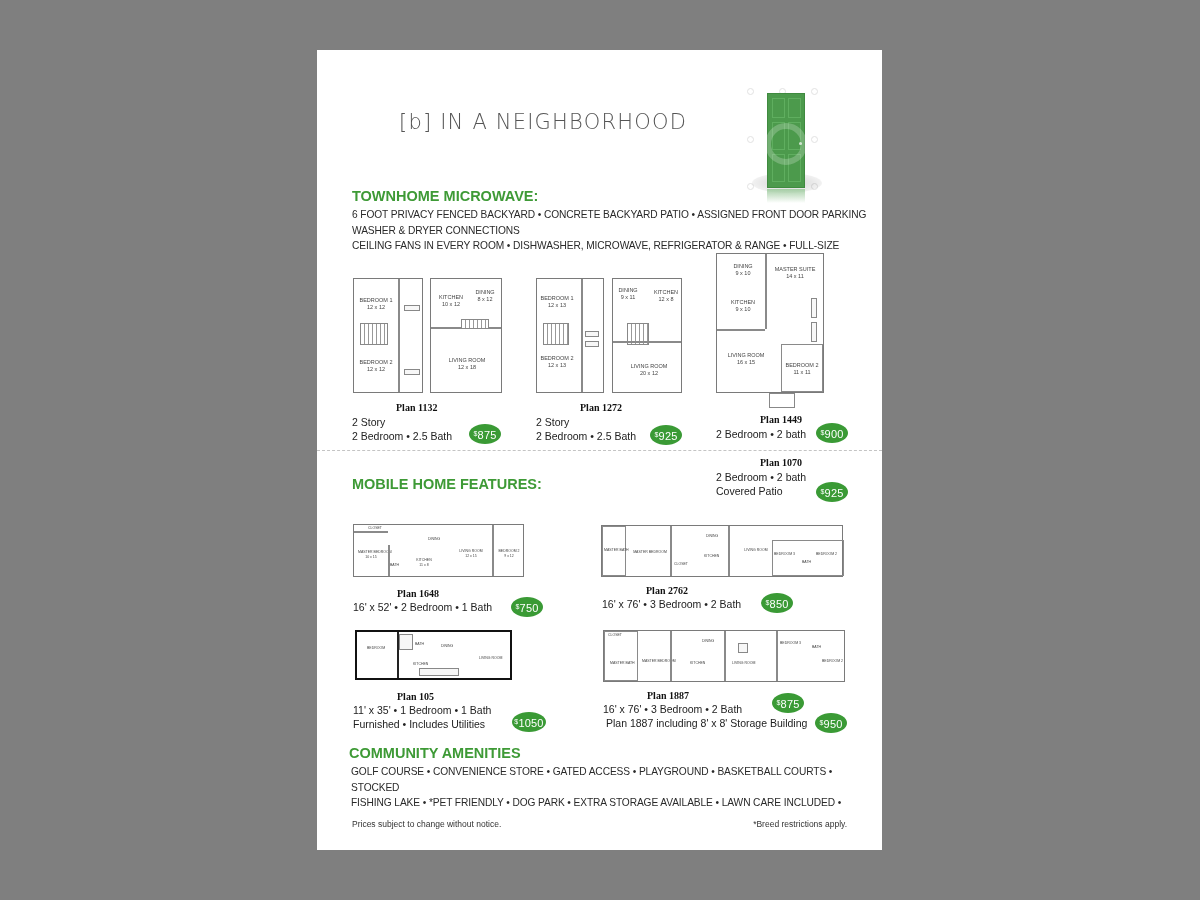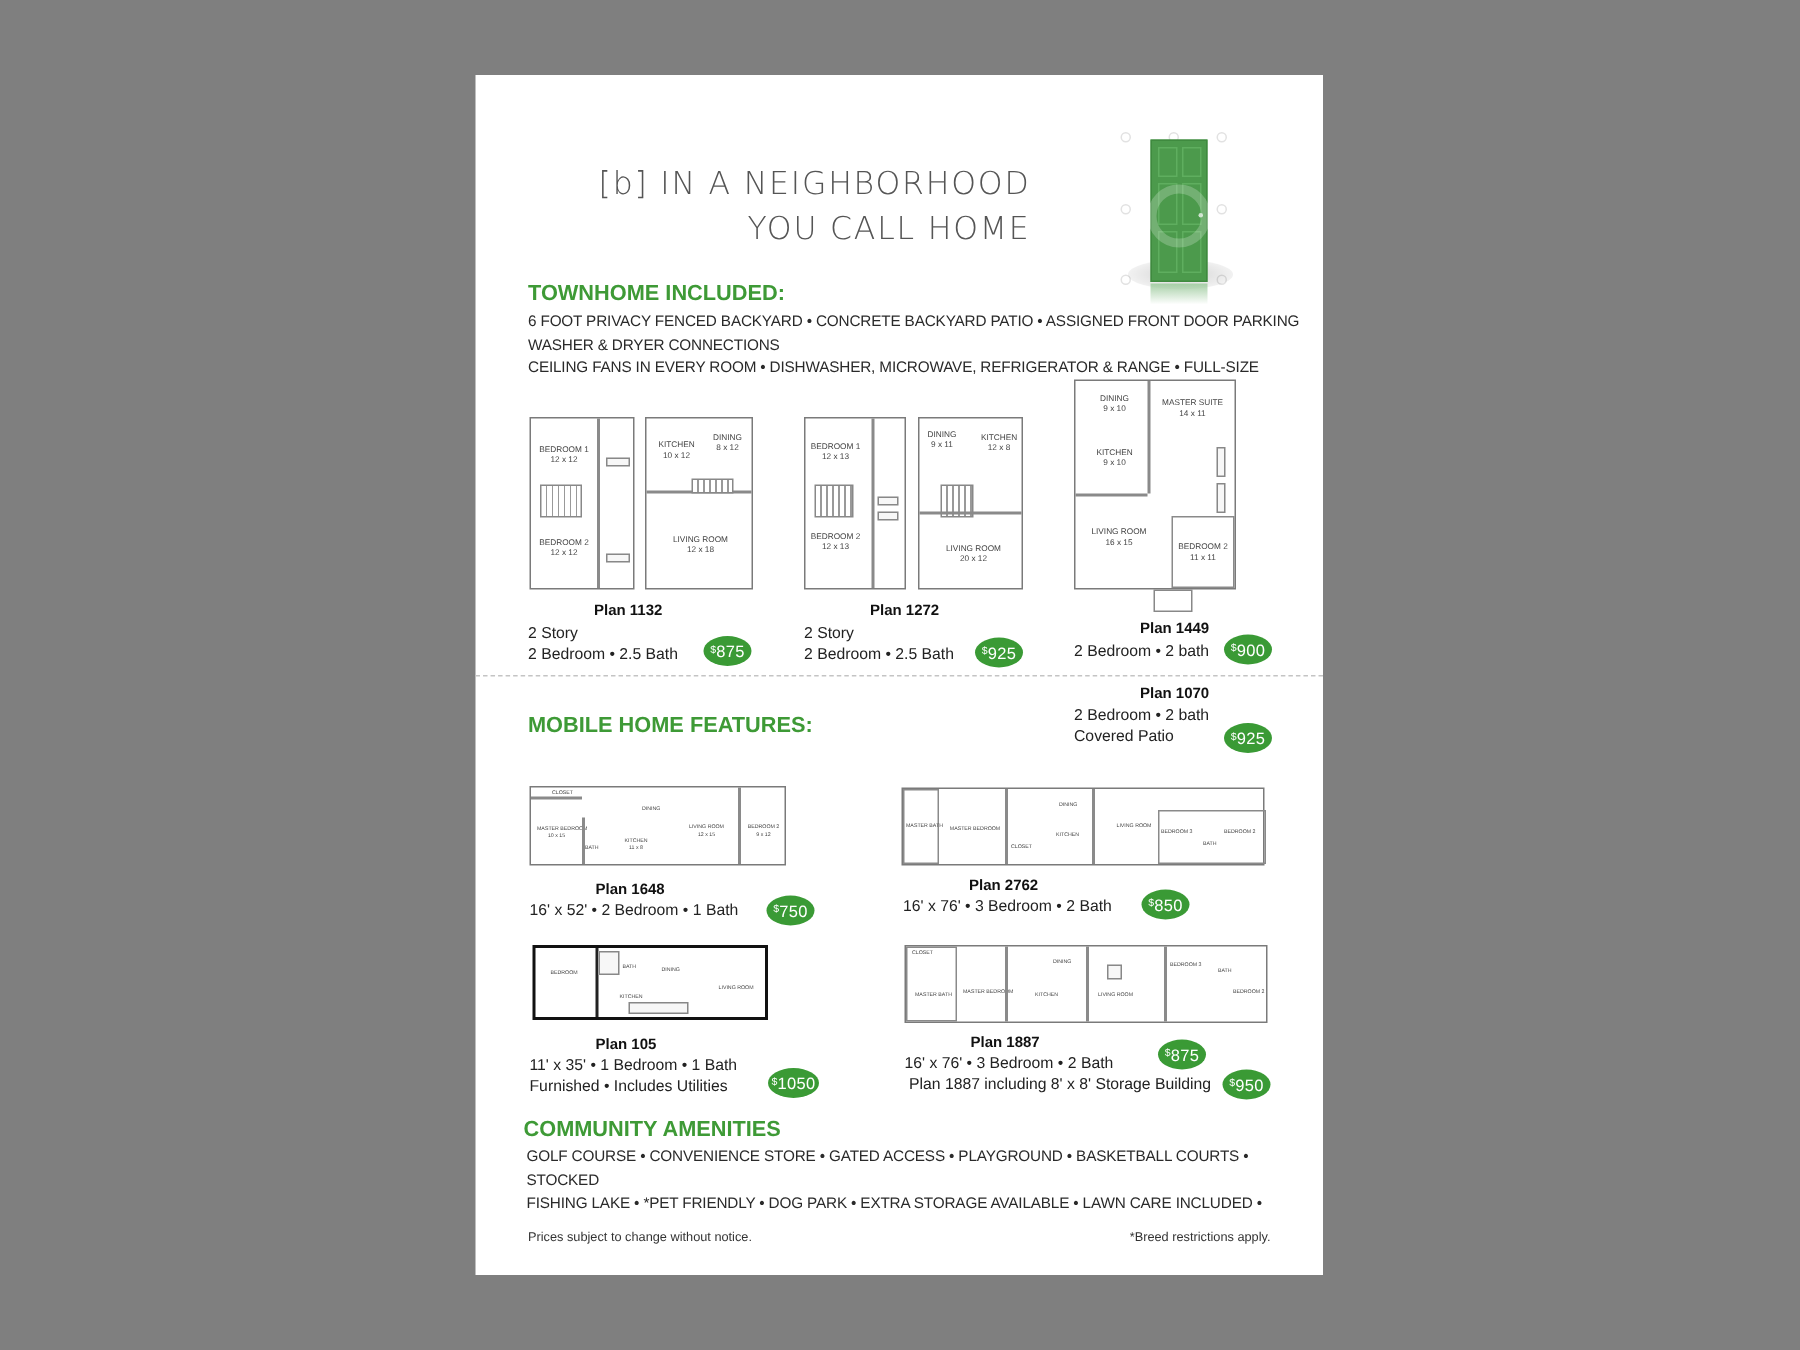--- a/index.html
+++ b/index.html
@@ -14,21 +14,21 @@
   .door .panel { position: absolute; border: 1px solid #5fae5f; }
   .door .knob { position: absolute; left: 31px; top: 48px; width: 3px; height: 3px; border-radius: 50%; background: #cfe3cf; }
   .door-refl { position: absolute; left: 20px; top: 101px; width: 38px; height: 14px; background: linear-gradient(#a6cfa6, rgba(255,255,255,0)); }
   .door-shadow { position: absolute; left: 5px; top: 85px; width: 70px; height: 20px; border-radius: 50%; background: radial-gradient(rgba(0,0,0,0.18), rgba(0,0,0,0)); }
   .wm { position: absolute; width: 7px; height: 7px; border-radius: 50%; border: 1px solid #e2e2e2; }
   .swirl { position: absolute; left: 18px; top: 35px; width: 42px; height: 42px; border-radius: 50%; border: 6px solid rgba(255,255,255,0.22); }
 
   .sec-h { position: absolute; left: 35px; color: #3e9a36; font-weight: bold; font-size: 14.5px; letter-spacing: 0px; font-family: "Liberation Sans", sans-serif; }
   .feat { position: absolute; left: 35px; font-size: 10.2px; line-height: 15.7px; color: #2a2a2a; font-family: "Liberation Sans", sans-serif; letter-spacing: -0.1px; }
 
-  .plan-name { font-weight: bold; font-size: 10px; color: #111; font-family: Liberation Sans, sans-serif; padding-left: 44px; }
+  .plan-name { font-weight: bold; font-size: 10px; color: #111; font-family: Liberation Serif, serif; padding-left: 44px; }
   .plan-line { font-size: 10.5px; color: #222; line-height: 14px; font-family: "Liberation Sans", sans-serif; }
   .plan-block { position: absolute; }
 
   .badge { position: absolute; background: #3a9a35; color: #fff; border-radius: 50%; width: 32px; height: 20px; font-size: 11px; font-family: "Liberation Sans", sans-serif; text-align: center; line-height: 20px; letter-spacing: 0.2px; }
   .badge .sup { font-size: 7px; vertical-align: 3px; }
 
   .dash { position: absolute; left: 0; width: 565px; top: 400px; height: 1px; border-top: 1px dashed #c4c4c4; }
 
   .fp { position: absolute; border: 1px solid #7a7a7a; background: #fff; }
   .fp.thick { border: 2px solid #111; }
@@ -40,21 +40,20 @@
 
   .foot { position: absolute; font-size: 8.5px; color: #333; font-family: "Liberation Sans", sans-serif; text-align: right; }
 </style>
 </head>
 <body>
 
 <div class="page">
 
   <div class="title">
     <div>[b] IN A NEIGHBORHOOD</div>
-    <div>YOU CALL HOME</div>
   </div>
 
   <div class="door-wrap">
     <div class="wm" style="left:0;top:0"></div>
     <div class="wm" style="left:32px;top:0"></div>
     <div class="wm" style="left:64px;top:0"></div>
     <div class="wm" style="left:0;top:48px"></div>
     <div class="wm" style="left:64px;top:48px"></div>
     <div class="wm" style="left:0;top:95px"></div>
     <div class="wm" style="left:64px;top:95px"></div>
@@ -65,21 +64,21 @@
       <div class="panel" style="left:4px;top:28px;width:13px;height:28px"></div>
       <div class="panel" style="left:20px;top:28px;width:13px;height:28px"></div>
       <div class="panel" style="left:4px;top:60px;width:13px;height:28px"></div>
       <div class="panel" style="left:20px;top:60px;width:13px;height:28px"></div>
       <div class="knob"></div>
     </div>
     <div class="swirl"></div>
     <div class="door-refl"></div>
   </div>
 
-  <div class="sec-h" style="top:138px">TOWNHOME INCLUDED:</div>
+  <div class="sec-h" style="top:138px">TOWNHOME MICROWAVE:</div>
   <div class="feat" style="top:157px">
     <div>6 FOOT PRIVACY FENCED BACKYARD • CONCRETE BACKYARD PATIO • ASSIGNED FRONT DOOR PARKING</div>
     <div>WASHER &amp; DRYER CONNECTIONS</div>
     <div>CEILING FANS IN EVERY ROOM • DISHWASHER, MICROWAVE, REFRIGERATOR &amp; RANGE • FULL-SIZE</div>
   </div>
 
   <div class="fp" style="left:36px;top:228px;width:70px;height:115px">
     <div class="lbl" style="left:4px;top:18px;width:36px"><span>BEDROOM 1</span><br><span>12 x 12</span></div>
     <div class="stair" style="left:6px;top:44px;width:28px;height:22px"></div>
     <div class="lbl" style="left:4px;top:80px;width:36px"><span>BEDROOM 2</span><br><span>12 x 12</span></div>

